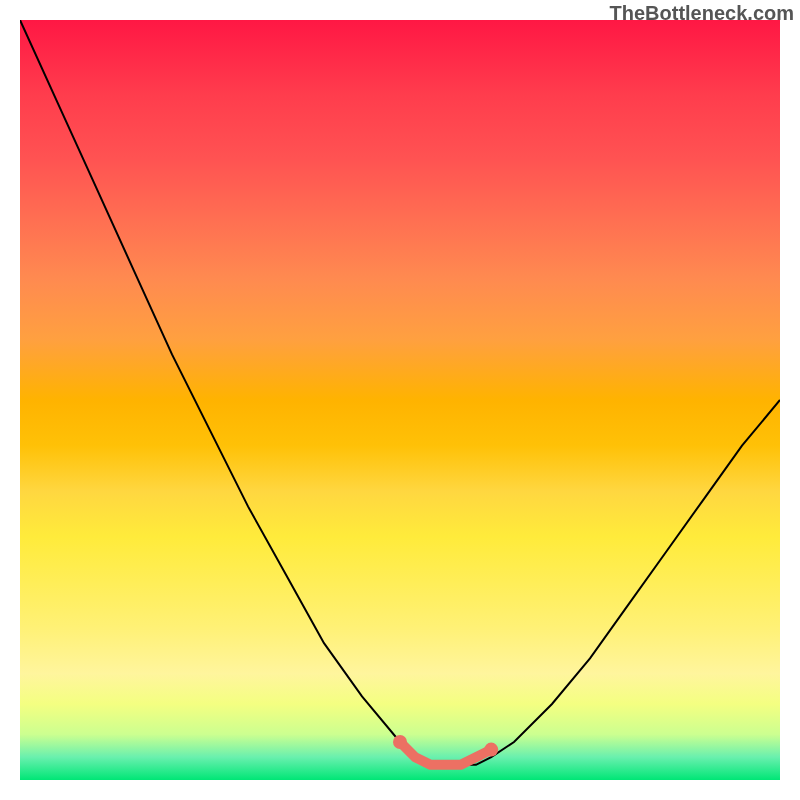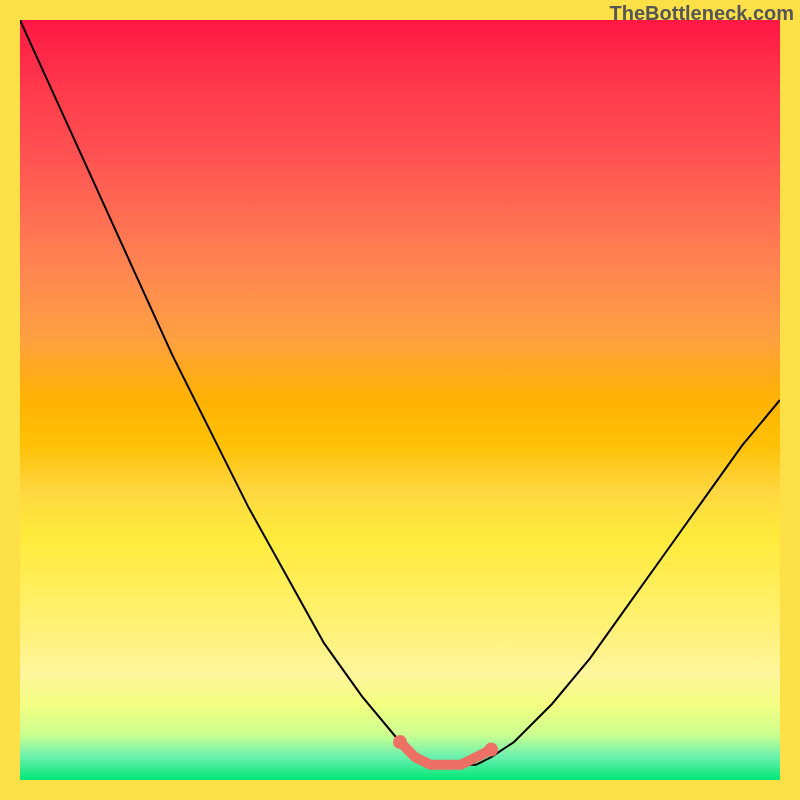--- a/index.html
+++ b/index.html
@@ -1,21 +1,21 @@
 <!DOCTYPE html>
 <html><head>
 <meta charset="utf-8">
 <style>
   * { margin: 0; padding: 0; box-sizing: border-box; }
   html, body { width: 800px; height: 800px; overflow: hidden; background: #000; }
   .chart-container {
     position: relative;
     width: 800px;
     height: 800px;
-    background: #fde047;
+    background: #ffffff;
   }
   .plot-area {
     position: absolute;
     left: 20px;
     top: 20px;
     width: 760px;
     height: 760px;
     background: linear-gradient(to bottom,
       #ff1744 0%,
       #ff3d4d 10%,

